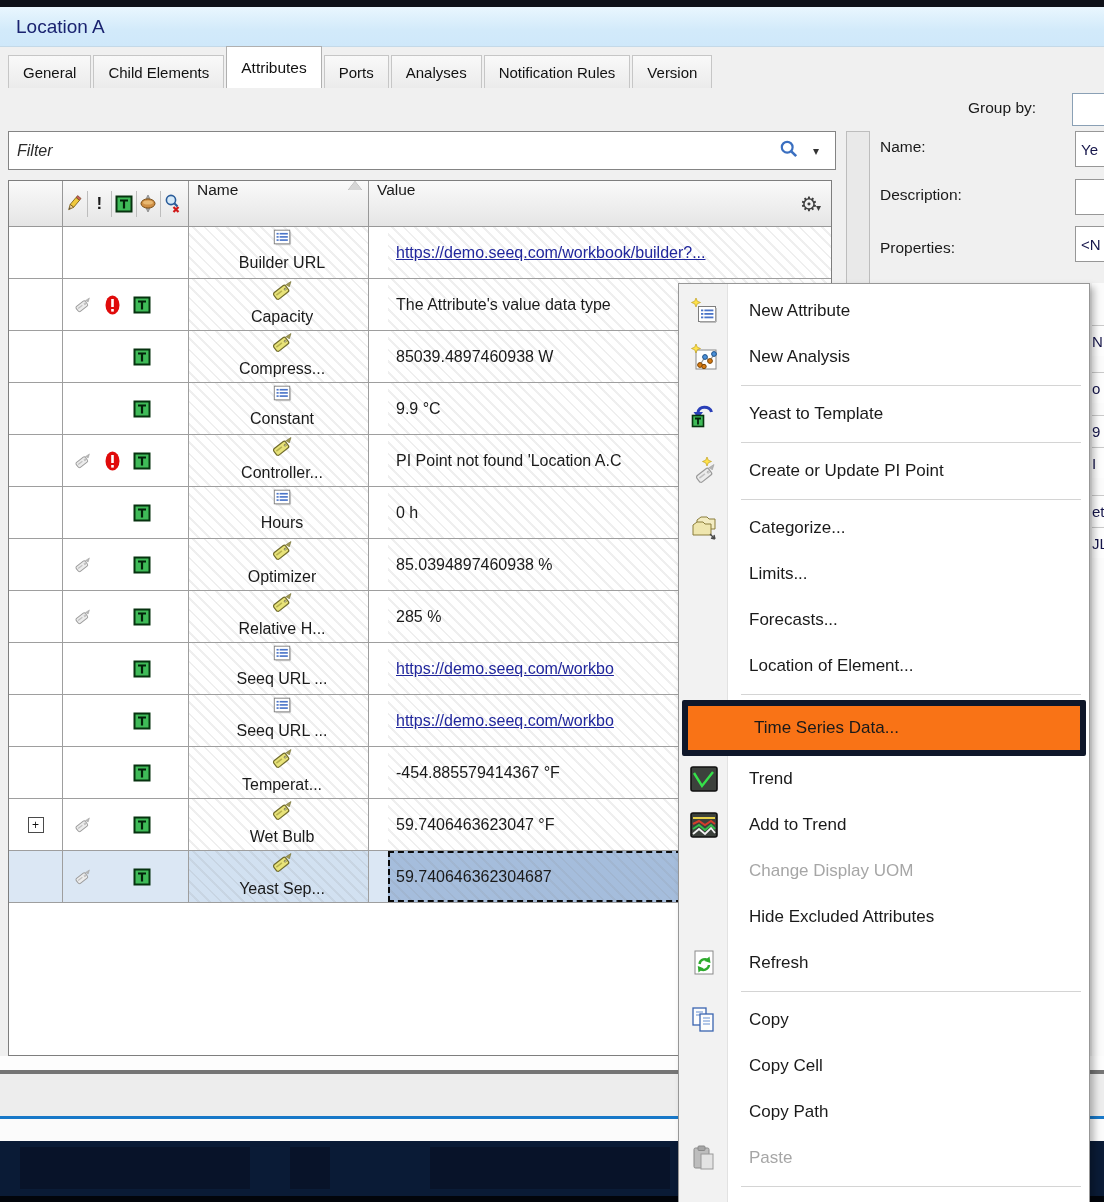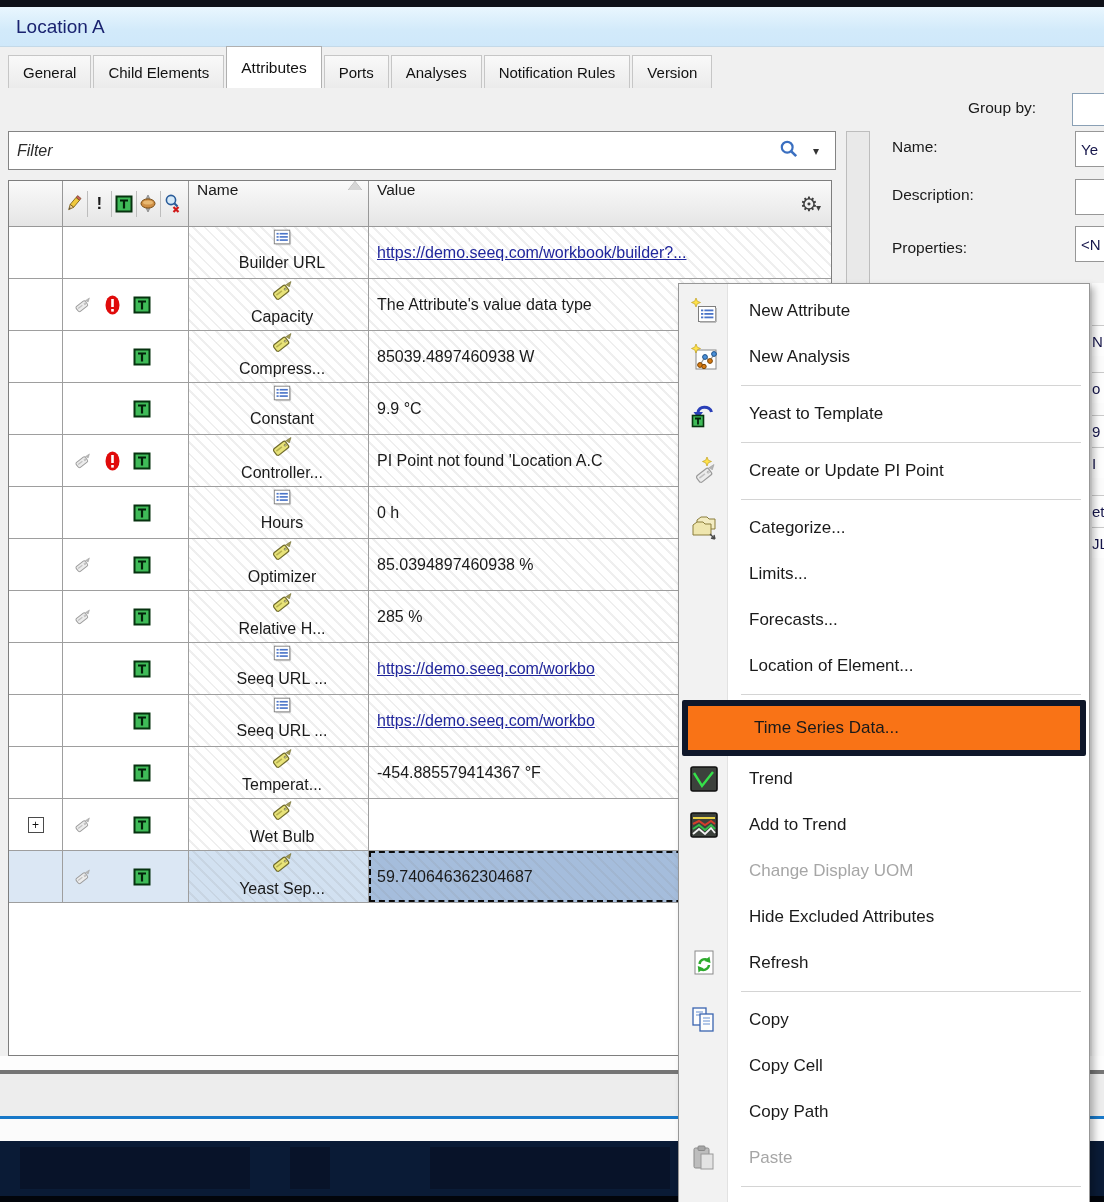--- a/index.html
+++ b/index.html
@@ -21,21 +21,21 @@
   .tab.active{height:41px;background:#fff;border:1px solid #b0b0b0;border-bottom:none;z-index:2;font-size:15.5px;}
   #groupby{left:968px;top:99px;font-size:15.5px;}
   #groupbybox{left:1072px;top:93px;width:40px;height:31px;background:#fff;border:1px solid #8aa0b5;}
   
   #filterbox{left:8px;top:131px;width:826px;height:37px;background:#fff;border:1px solid #848484;display:flex;align-items:center;}
   #filterbox .ph{margin-left:8px;font-size:16px;font-style:italic;color:#2b2b2b;flex:1;}
   #filterbox .mag{margin-right:14px;}
   #filterbox .car{margin-right:16px;font-size:12px;color:#333;}
   #splitter{left:846px;top:131px;width:22px;height:152px;background:#e9e9e9;border:1px solid #bdbdbd;}
   
-  .sp-label{position:absolute;left:880px;font-size:15.5px;margin-left:12px;}
+  .sp-label{position:absolute;left:880px;font-size:15.5px;}
   .sp-box{position:absolute;left:1075px;width:40px;height:34px;background:#fff;border:1px solid #979797;
     font-size:15px;color:#15154a;display:flex;align-items:center;padding-left:5px;overflow:hidden;}
   .sliver{position:absolute;left:1092px;width:12px;height:30px;background:#fdfdfd;border-top:1px solid #c9c9c9;
     font-size:15px;color:#15154a;overflow:hidden;display:flex;align-items:center;}
   #rightcol{left:1092px;top:283px;width:12px;height:913px;background:#fbfbfb;}
   #fragment{left:1092px;top:1082px;width:12px;height:26px;
     background:linear-gradient(90deg,#e3d26a 0 3px,#1a1a1a 3px 5px,#7a2230 5px 9px,#3d5f84 9px 12px);}
   
   #table{left:8px;top:180px;width:824px;height:876px;background:#fff;border:1px solid #7e7e7e;box-sizing:border-box;}
   #thead{height:46px;display:flex;background:linear-gradient(#fafafa,#e5e5e5);border-bottom:1px solid #989898;box-sizing:border-box;}
@@ -52,21 +52,21 @@
   #gear .g{font-size:20px;line-height:1;}
   #gear .c{font-size:10px;margin-left:-2px;margin-top:8px;}
   .row{height:52px;display:flex;border-bottom:1px solid #9e9e9e;box-sizing:border-box;background:#fff;}
   .cell{box-sizing:border-box;display:flex;align-items:center;}
   .c-exp{width:54px;border-right:1px solid #9e9e9e;justify-content:center;}
   .c-flags{width:126px;border-right:1px solid #9e9e9e;padding-left:4px;}
   .fslot{width:30px;display:flex;align-items:center;justify-content:center;}
   .c-name{width:180px;border-right:1px solid #9e9e9e;padding-left:7px;gap:7px;font-size:16px;
     background-image:repeating-linear-gradient(45deg,rgba(0,0,0,0) 0 6px,rgba(130,130,130,0.13) 6px 8px);flex-direction:column;}
   .c-value{flex:1;padding-left:8px;font-size:16px;overflow:hidden;white-space:nowrap;
-    background-image:repeating-linear-gradient(45deg,rgba(0,0,0,0) 0 6px,rgba(130,130,130,0.13) 6px 8px);}
+    background-image:repeating-linear-gradient(45deg,rgba(0,0,0,0) 0 6px,rgba(130,130,130,0.13) 6px 8px);margin-left:19px;}
   .c-value.link{color:#20269c;text-decoration:underline;}
   .row.sel{background:#dbe7f4;}
   .row.sel .c-name{background-color:#d2e1f1;}
   .row.sel .c-value{background-color:#a5bddc;border:2px dashed #0a0a0a;padding-left:6px;}
   .expbox{width:14px;height:14px;border:1px solid #4a4a4a;background:#fff;font-size:12px;line-height:12px;
     display:flex;align-items:center;justify-content:center;color:#111;}
   .nm{white-space:nowrap;overflow:hidden;}
   
   #b-white1{left:0;top:1056px;width:1104px;height:14px;background:#fdfdfd;}
   #b-div{left:0;top:1070px;width:1104px;height:4px;background:#757575;}
@@ -579,20 +579,21 @@
               <g transform="rotate(-38 11 12)">
                 <rect x="2" y="8.5" width="15" height="8" rx="2" fill="#e8e379" stroke="#6f6a2a" stroke-width="1.2"></rect>
                 <rect x="4" y="11" width="7" height="1.6" fill="#b7b14e"></rect>
                 <circle cx="14.6" cy="12.5" r="1" fill="#fff" stroke="#6f6a2a" stroke-width="0.8"></circle>
               </g>
               <path d="M14.5 6 L20 2.5 L18.2 8" fill="#a09a55" stroke="#6f6a2a" stroke-width="0.6"></path>
             </svg>
           </span>
           <span class="nm">Wet Bulb</span>
         </div>
+        <div class="cell c-value">59.7406463623047 °F</div>
       </div>
       <div class="row sel">
         <div class="cell c-exp"></div>
         <div class="cell c-flags">
           <span class="fslot">
             <svg width="17" height="17" viewBox="0 0 22 22">
               <g transform="rotate(-38 11 12)">
                 <rect x="2" y="8.5" width="15" height="8" rx="2" fill="#ececec" stroke="#9a9a9a" stroke-width="1.2"></rect>
                 <rect x="4" y="11" width="7" height="1.6" fill="#c0c0c0"></rect>
                 <circle cx="14.6" cy="12.5" r="1" fill="#fff" stroke="#9a9a9a" stroke-width="0.8"></circle>

